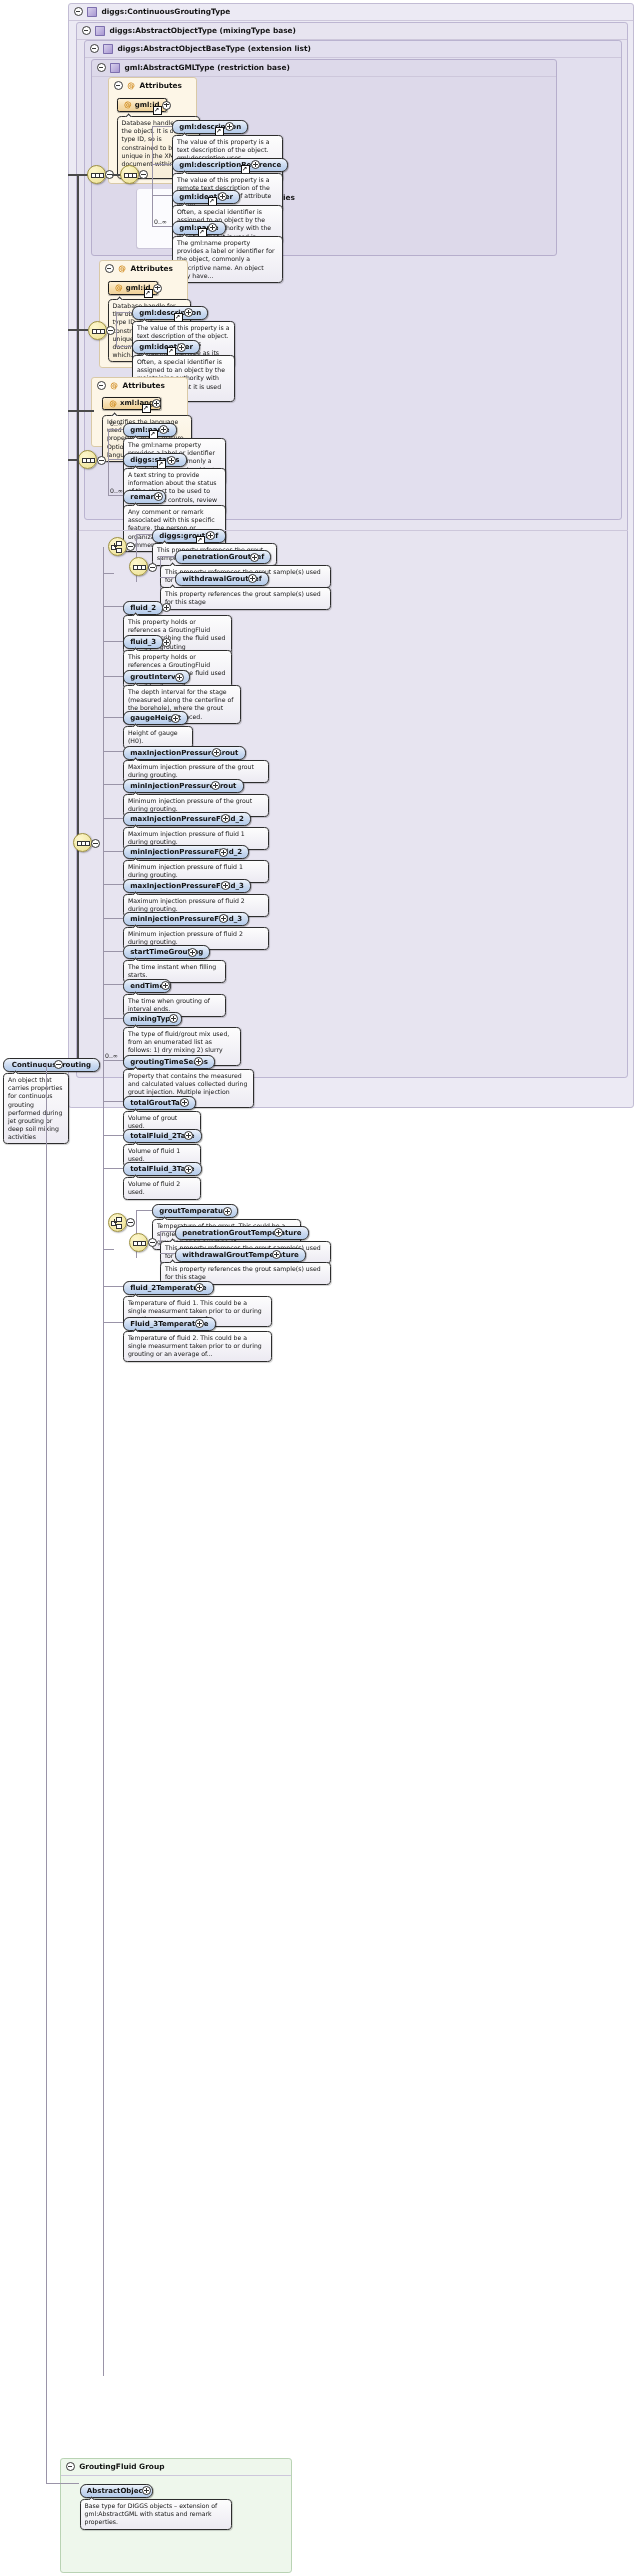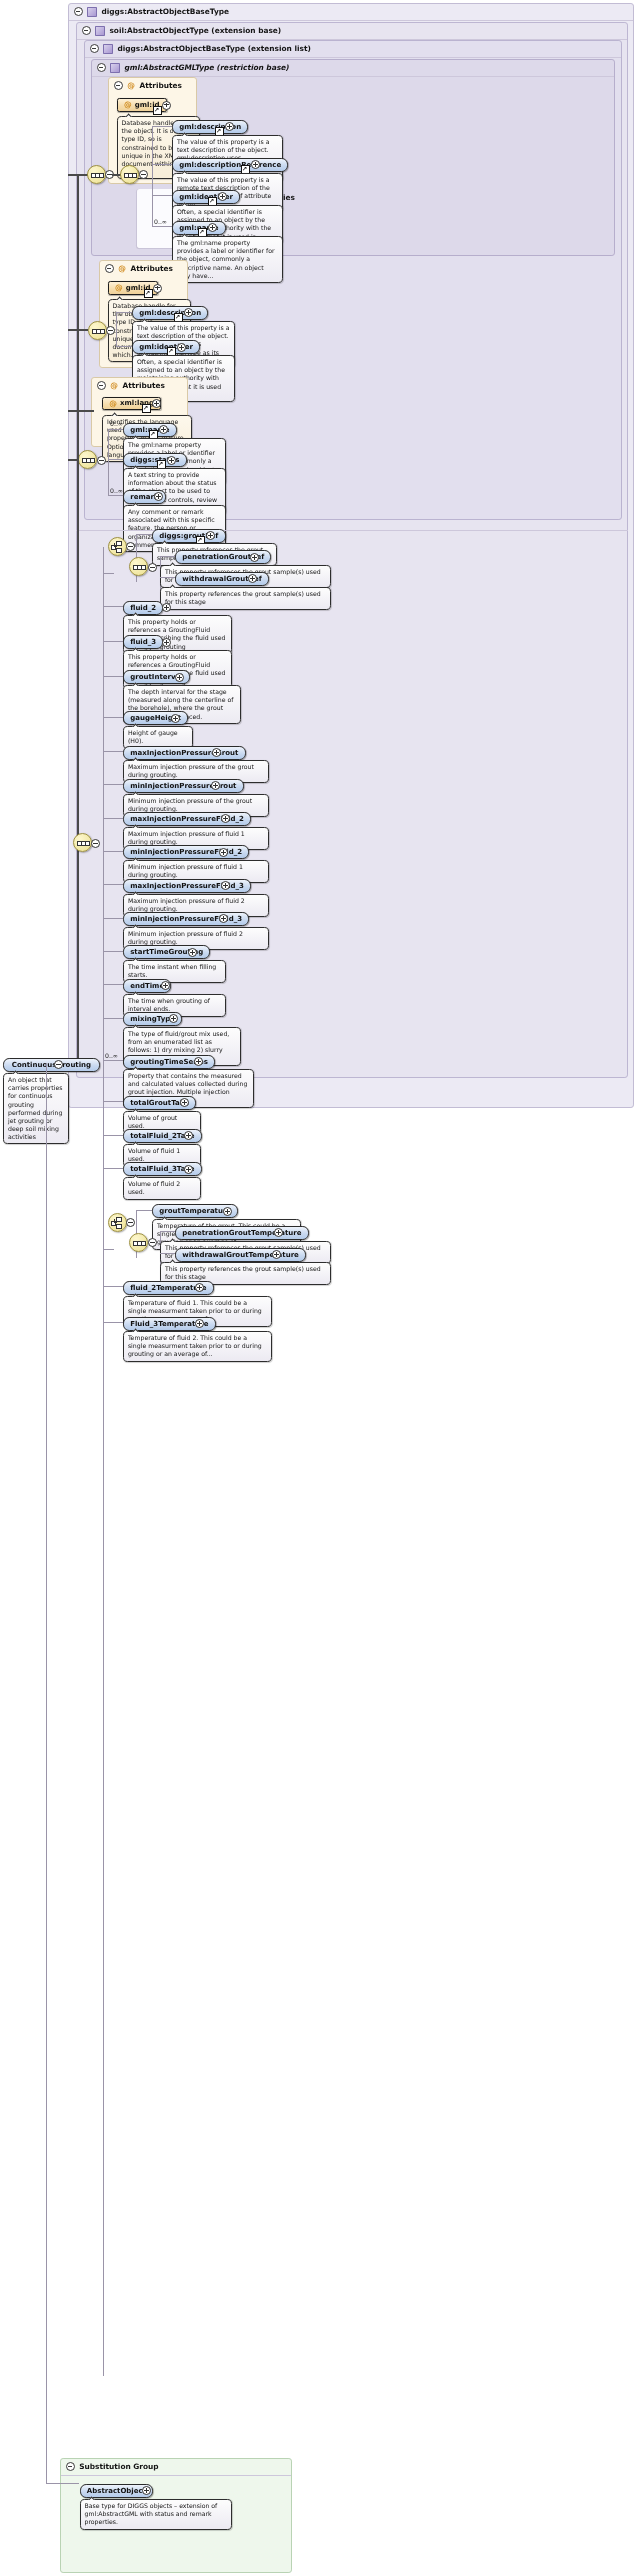--- a/index.html
+++ b/index.html
@@ -103,41 +103,41 @@
 </style>
 </head>
 <body>
 
 <div id="root">
 
   <div class="panel panel-purple abs" style="left:68px;top:3.1px;width:566px;height:1105px;">
     <div class="panel-hdr sep">
       <span class="tog"></span>
       <span class="ct-ico"></span>
-      <span>diggs:AbstractObjectBaseType</span>
+      <span>diggs:ContinuousGroutingType</span>
     </div>
   </div>
 
   <div class="panel panel-purple2 abs" style="left:76px;top:22px;width:552px;height:1056px;">
     <div class="panel-hdr sep">
       <span class="tog"></span>
       <span class="ct-ico"></span>
-      <span>soil:AbstractObjectType (extension base)</span>
+      <span>diggs:AbstractObjectType (mixingType base)</span>
     </div>
   </div>
 
   <div class="panel panel-purple3 abs" style="left:84px;top:40px;width:538px;height:480px;">
     <div class="panel-hdr sep">
       <span class="tog"></span>
       <span class="ct-ico"></span>
       <span>diggs:AbstractObjectBaseType (extension list)</span>
     </div>
   </div>
 
-  <div class="panel panel-purple4 abs" style="left:91px;top:59px;width:524px;height:197px;font-style:italic;">
+  <div class="panel panel-purple4 abs" style="left:91px;top:59px;width:466px;height:197px;">
     <div class="panel-hdr sep">
       <span class="tog"></span>
       <span class="ct-ico"></span>
       <span>gml:AbstractGMLType (restriction base)</span>
     </div>
   </div>
 
   <div class="panel panel-attr abs" style="left:108px;top:77px;width:89px;height:107px;">
     <div class="panel-hdr">
       <span class="tog"></span>
@@ -668,21 +668,21 @@
   </div>
   <span class="pcirc plus" style="left:195px;top:1319px;"></span>
   <div class="doc" style="left:123px;top:1331px;width:139px;">
     <span class="tail"></span>
     <span>Temperature of fluid 2. This could be a single measurment taken prior to or during grouting or an average of...</span>
   </div>
 
   <div class="panel panel-green abs" style="left:60px;top:2458px;width:232px;height:115px;">
     <div class="panel-hdr sep">
       <span class="tog"></span>
-      <span>Substitution Group</span>
+      <span>GroutingFluid Group</span>
     </div>
     <div class="pill" style="left:18.6px;top:25px;">
       <span>AbstractObject</span>
     </div>
     <span class="pcirc plus" style="left:81px;top:27px;"></span>
     <div class="doc" style="left:18.6px;top:40px;width:143px;">
       <span class="tail"></span>
       <span>Base type for DIGGS objects – extension of gml:AbstractGML with status and remark properties.</span>
     </div>
   </div>

